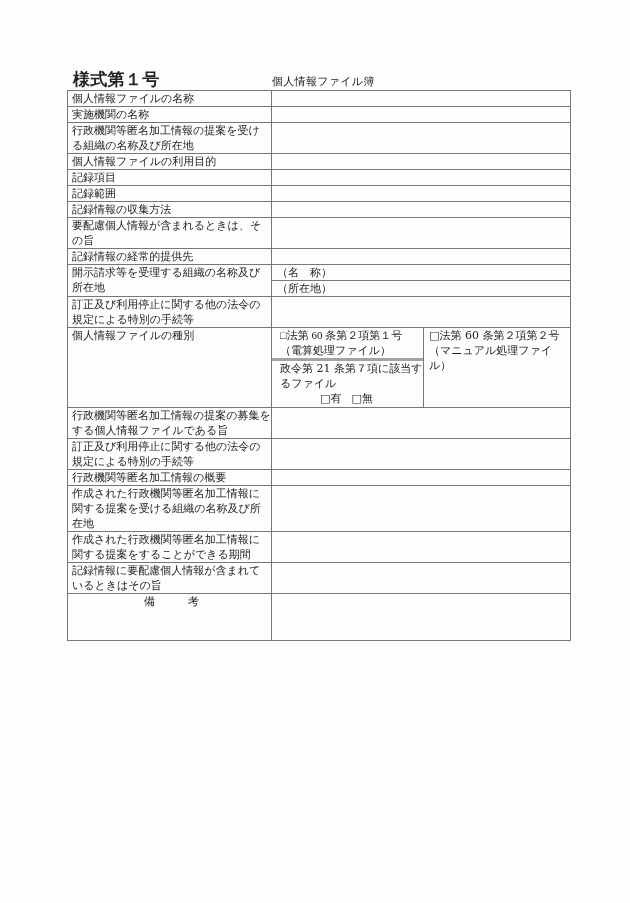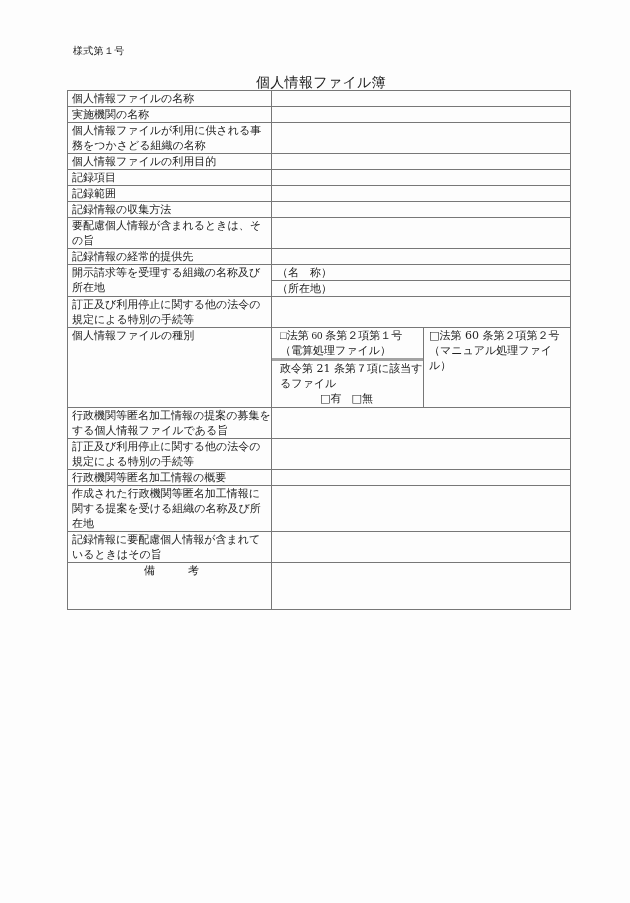--- a/index.html
+++ b/index.html
@@ -1,19 +1,19 @@
 <!DOCTYPE html>
 <html><head>
   <meta charset="utf-8">
   <style>
     html, body { margin: 0; padding: 0; background: #fdfdfd; }
     body { width: 630px; height: 903px; position: relative; overflow: hidden;
       font-family: "DejaVu Serif", "Liberation Serif", serif; color: #222; }
-    .form-no { position: absolute; left: 73px; top: 44px; font-size: 10px; letter-spacing: 0.3px; }
-    .doc-title { position: absolute; left: 256px; top: 74px; font-size: 14px; letter-spacing: 0.3px; }
+    .form-no { position: absolute; left: 73px; top: 68px; font-size: 17px; letter-spacing: 0.3px; font-weight: bold; }
+    .doc-title { position: absolute; left: 272px; top: 74px; font-size: 11px; letter-spacing: 0.3px; }
     table.main { position: absolute; left: 67px; top: 90px; width: 503px;
       border-collapse: collapse; table-layout: fixed; font-size: 11px; line-height: 15px; }
     table.main td { border: 1px solid #777; padding: 0 0 0 4px; vertical-align: top; }
     table.main col.c1 { width: 204px; }
     table.main col.c2 { width: 299px; }
     .outer { border: 1.5px solid #999; }
     td.val { padding: 0 !important; }
     .sub { width: 100%; border-collapse: collapse; table-layout: fixed; }
     .sub td { border: none !important; padding: 0 0 0 5px !important; margin-top: 33px; }
     .sub tr.divided td { border-bottom: 1px solid #777 !important; }
@@ -40,21 +40,21 @@
   <tbody>
       <tr>
         <td>個人情報ファイルの名称</td>
         <td></td>
       </tr>
   <tr>
         <td>実施機関の名称</td>
         <td></td>
       </tr>
   <tr>
-        <td>個人情報ファイルが利用に供される事務をつかさどる組織の名称</td>
+        <td>行政機関等匿名加工情報の提案を受ける組織の名称及び所在地</td>
         <td></td>
       </tr>
   <tr>
         <td>個人情報ファイルの利用目的</td>
         <td></td>
       </tr>
   <tr>
         <td>記録項目</td>
         <td></td>
       </tr>
@@ -123,20 +123,24 @@
       </tr>
   <tr>
         <td>行政機関等匿名加工情報の概要</td>
         <td></td>
       </tr>
   <tr>
         <td>作成された行政機関等匿名加工情報に関する提案を受ける組織の名称及び所在地</td>
         <td></td>
       </tr>
   <tr>
+        <td>作成された行政機関等匿名加工情報に関する提案をすることができる期間</td>
+        <td></td>
+      </tr>
+  <tr>
         <td>記録情報に要配慮個人情報が含まれているときはその旨</td>
         <td></td>
       </tr>
   <tr class="biko">
         <td>備　　　考</td>
         <td></td>
       </tr>
 </tbody>
   </table>
 

